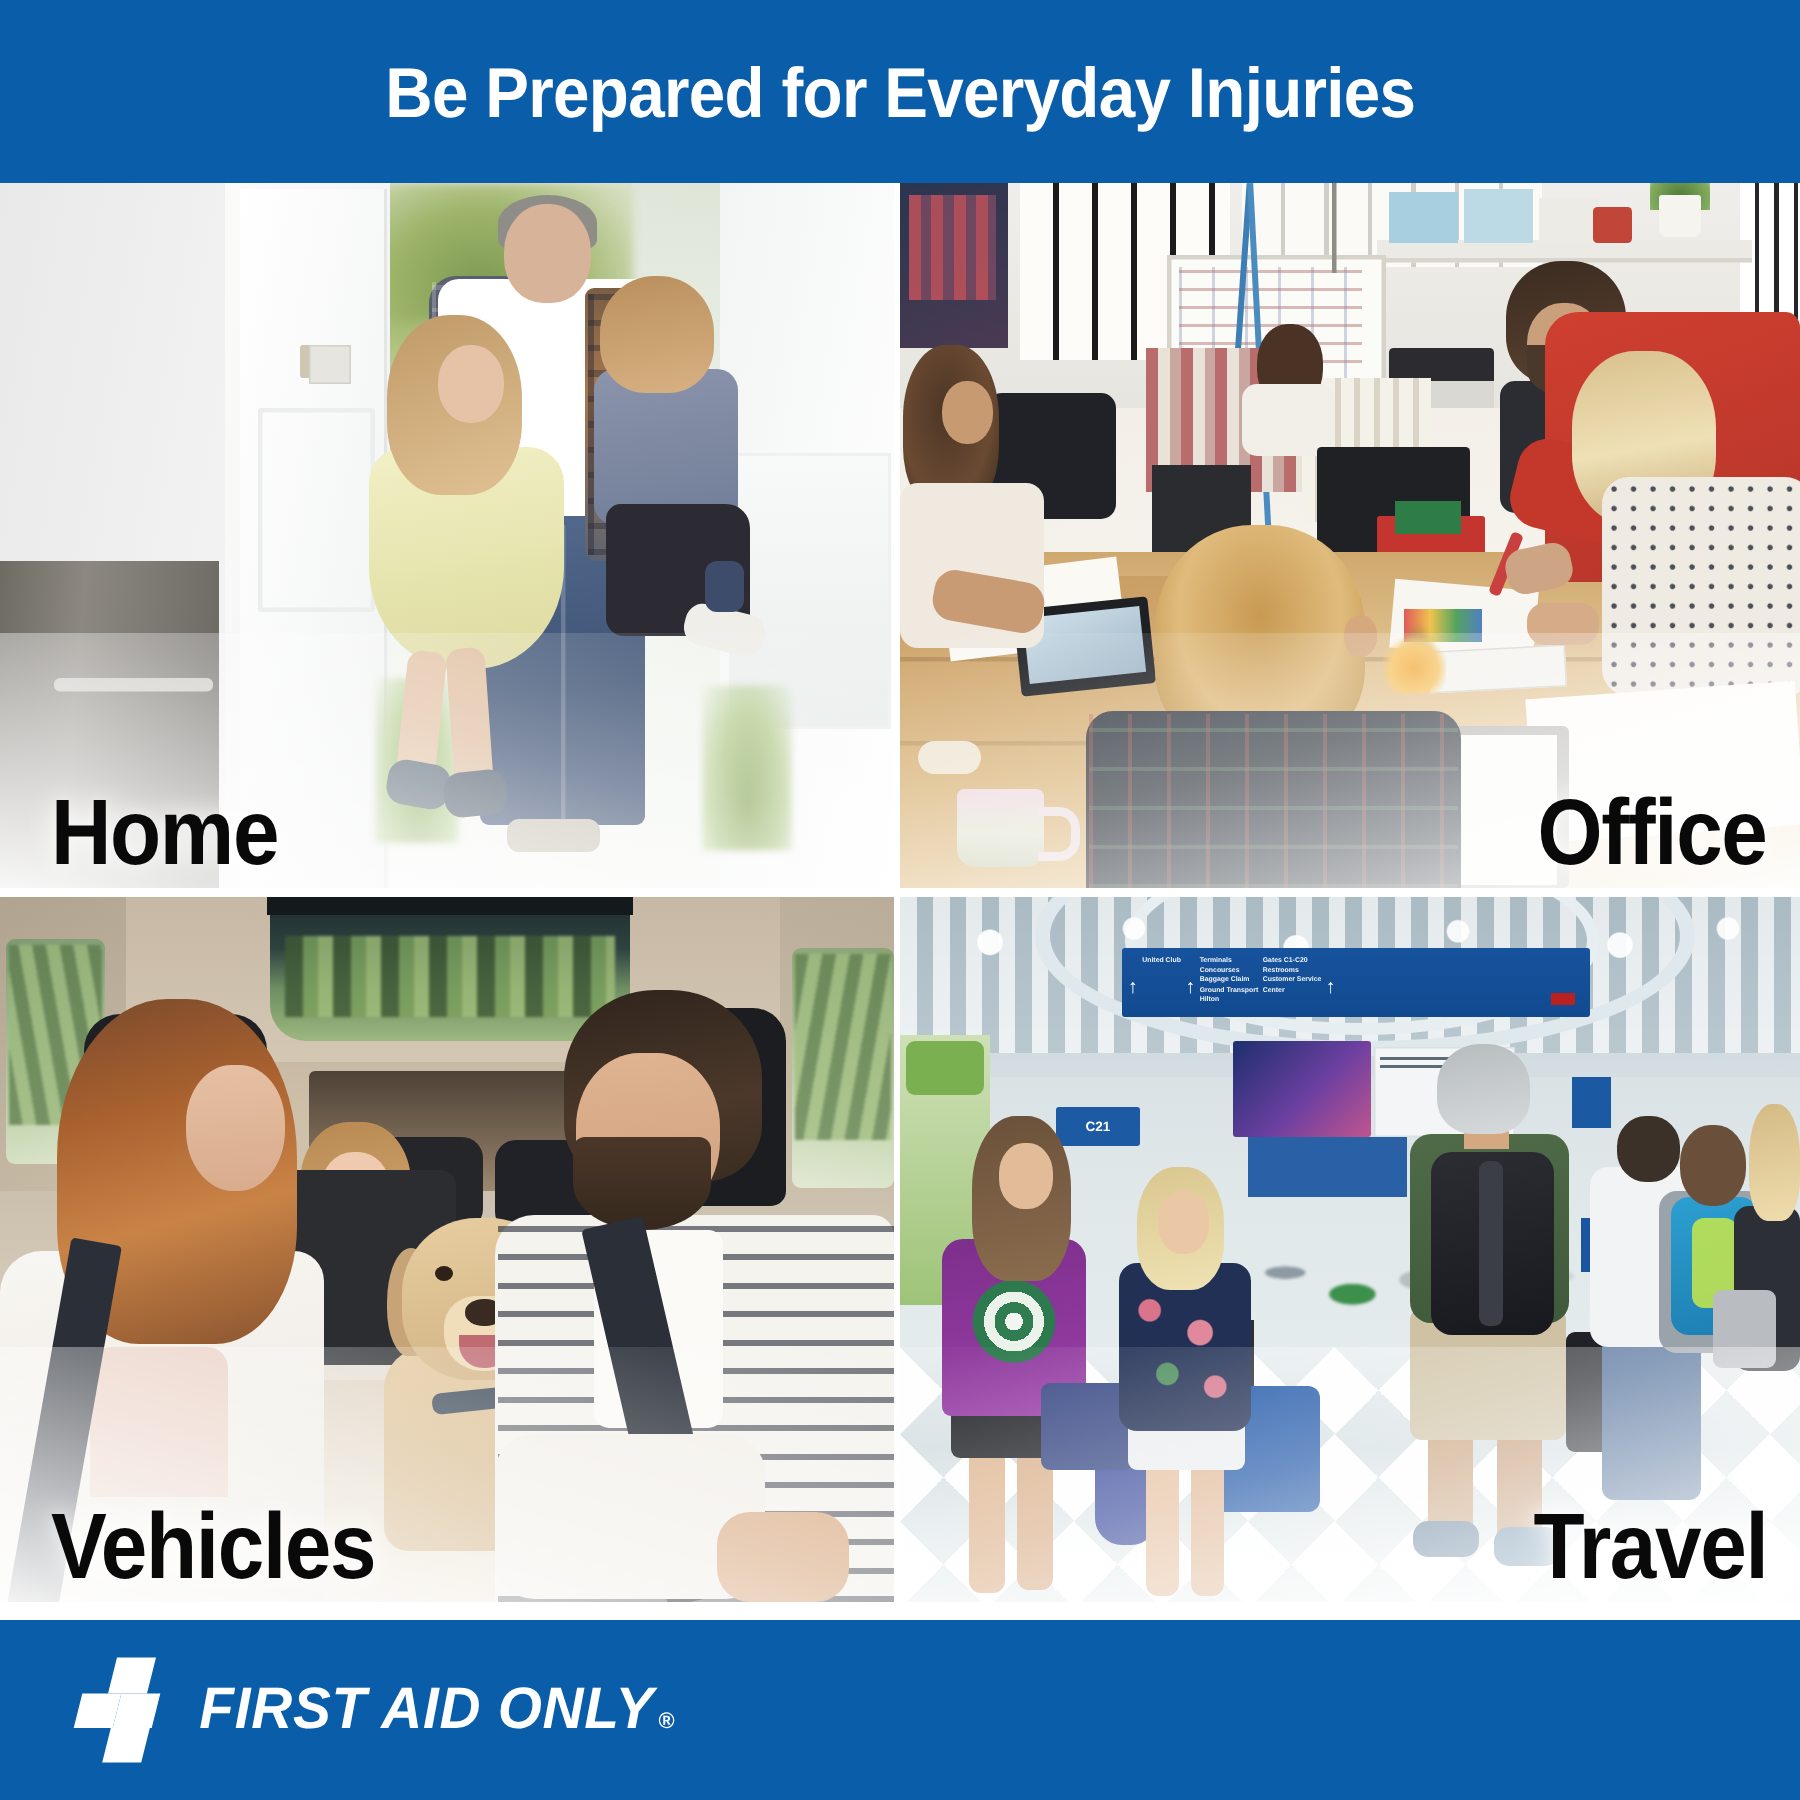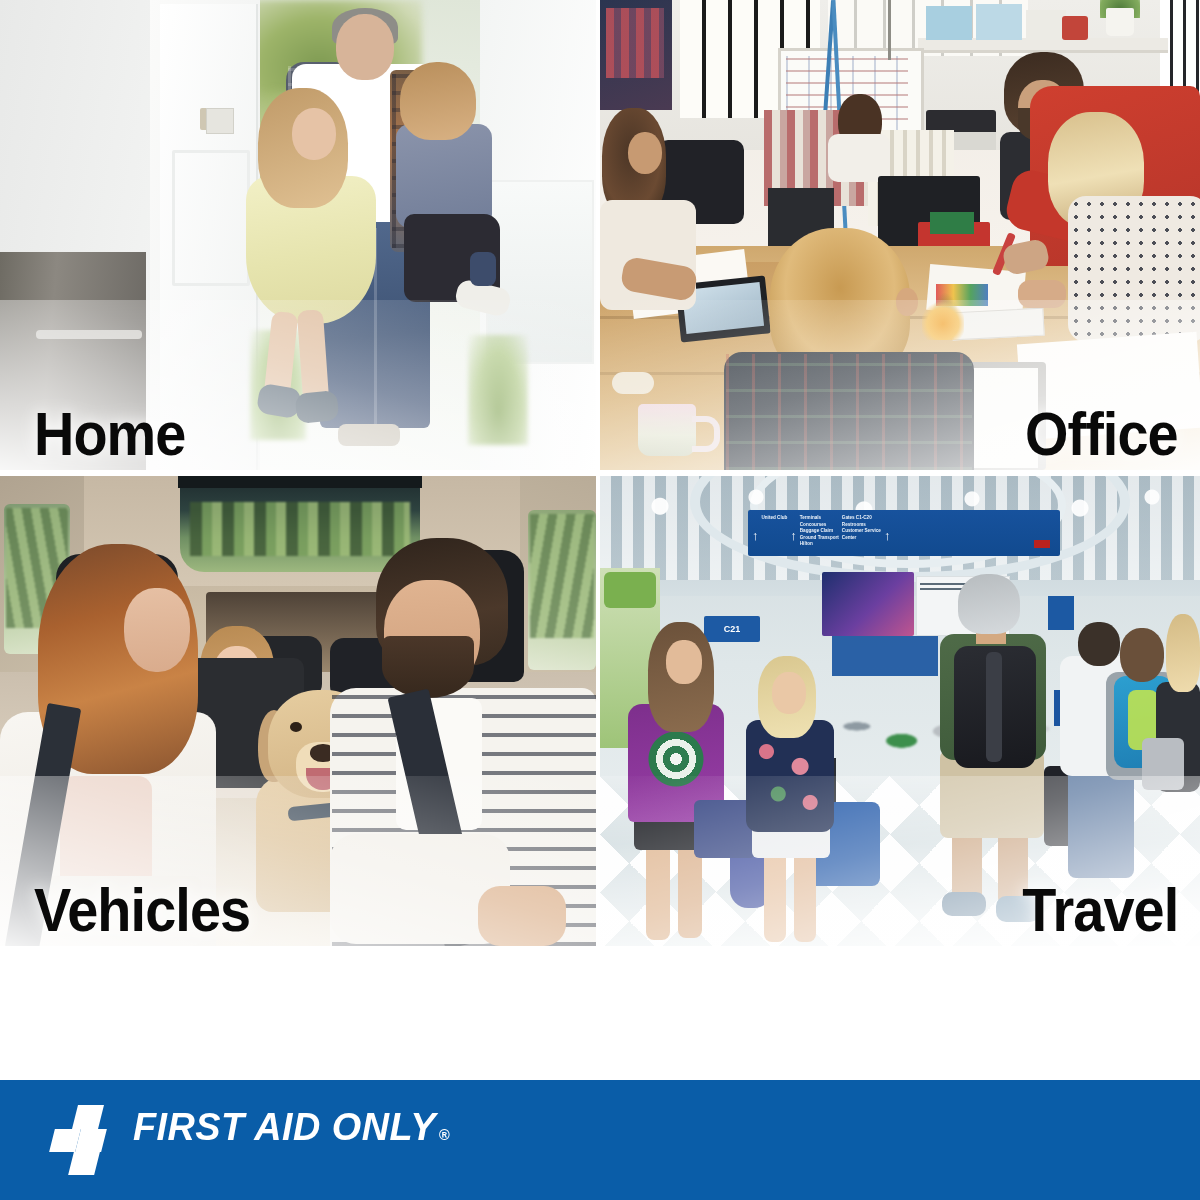--- a/index.html
+++ b/index.html
@@ -335,41 +335,44 @@
   .t-m3packhl{left:528px;top:214px;width:30px;height:60px;background:#c8e84a;border-radius:8px;opacity:.85;}
   .t-w3hair{left:566px;top:138px;width:34px;height:78px;background:linear-gradient(170deg,#d4bb85,#efdcae);border-radius:44% 44% 36% 36%;}
   .t-w3top{left:556px;top:206px;width:44px;height:110px;background:#2c2f35;border-radius:10px;}
   .t-w3bag{left:542px;top:262px;width:42px;height:52px;background:#b9bdc2;border-radius:6px;}
 
   
   .footer{
     height:120px;flex:0 0 120px;background:#0a5da8;
     display:flex;align-items:center;padding-left:52px;box-sizing:border-box;
   }
-  .logo{display:flex;gap:14px;}
+  .logo{display:flex;align-items:center;gap:14px;}
   .logo-cross{position:relative;width:62px;height:70px;flex:0 0 62px;}
   .logo-cross span{position:absolute;background:#ffffff;transform:skewX(-14deg);}
   .lc-top{left:23px;top:0;width:26px;height:24px;}
   .lc-left{left:0px;top:24px;width:26px;height:23px;}
   .lc-mid{left:26px;top:24px;width:26px;height:23px;}
   .lc-bot{left:19px;top:47px;width:26px;height:23px;}
   .logo-text{
     color:#ffffff;font-weight:bold;font-style:italic;
     font-size:39px;letter-spacing:0.5px;
     font-family:"Liberation Sans", sans-serif;
     transform:scaleX(0.97);white-space:nowrap;
     display:flex;align-items:baseline;
   }
   .logo-reg{font-size:15px;font-style:normal;margin-left:3px;}
 </style>
 </head>
 <body>
 
 <div class="poster">
 
+  <div class="header">
+    <div class="header-title">Be Prepared for Everyday Injuries</div>
+  </div>
 
   <div class="grid">
 
     <div class="cell home">
       <div class="ph home-wallL"></div>
       <div class="ph home-fridge"></div>
       <div class="ph home-fridge-handle"></div>
       <div class="ph home-outside"></div>
       <div class="ph home-tree"></div>
       <div class="ph home-tree2"></div>

